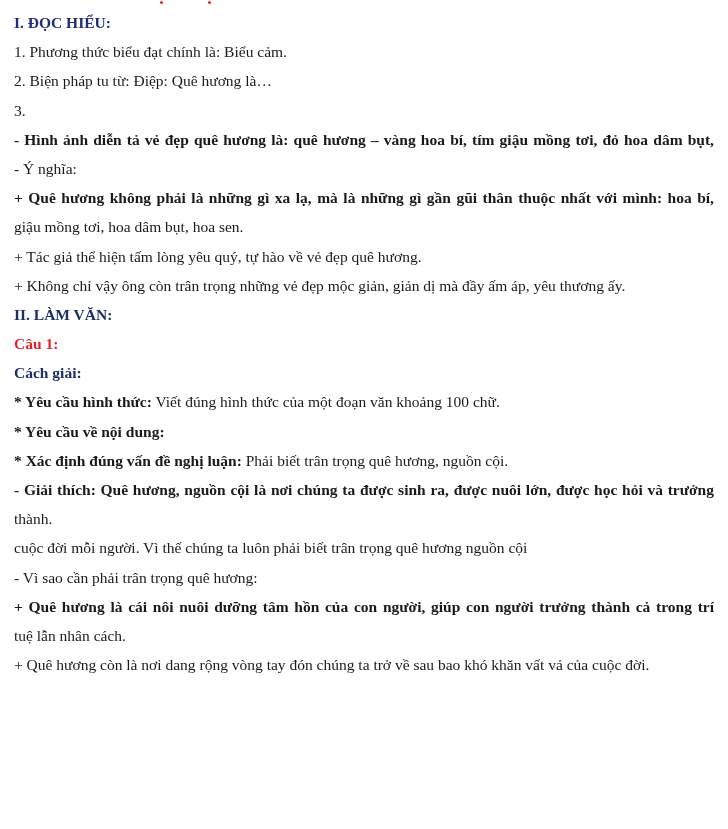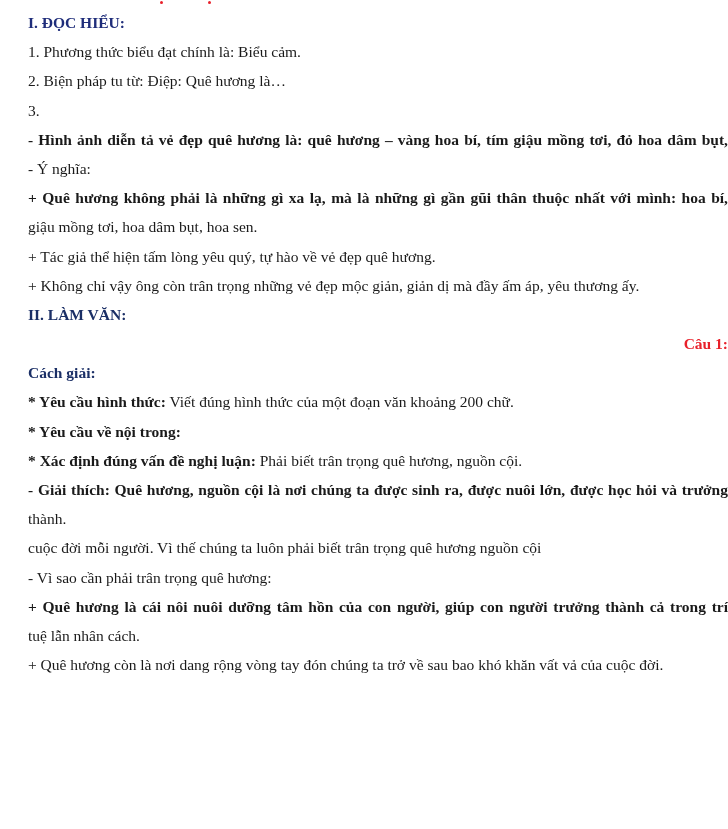--- a/index.html
+++ b/index.html
@@ -10,21 +10,21 @@
     body {
       width: 728px;
       height: 829px;
       position: relative;
       overflow: hidden;
       font-family: "Liberation Serif", "DejaVu Serif", serif;
       color: #1a1a1a;
     }
     .page {
       position: absolute;
-      left: 28px;
+      left: 14px;
       top: 8px;
       width: 700px;
     }
     .line {
       font-size: 15.5px;
       line-height: 29.2px;
       height: 29.2px;
       white-space: nowrap;
     }
     .justify {
@@ -34,21 +34,20 @@
       width: 700px;
       font-weight: bold;
     }
     .h-blue {
       color: #1f2d7a;
       font-weight: bold;
     }
     .h-red {
       color: #e8202a;
       font-weight: bold;
-      text-align: right;
     }
     .h-navy {
       color: #1b2f66;
       font-weight: bold;
     }
     .b {
       font-weight: bold;
       margin-top: 32px;
     }
     .dots {
@@ -87,24 +86,24 @@
   <div class="line justify">+ Quê hương không phải là những gì xa lạ, mà là những gì gần gũi thân thuộc nhất với mình: hoa bí,</div>
   <div class="line">giậu mồng tơi, hoa dâm bụt, hoa sen.</div>
   <div class="line">+ Tác giả thể hiện tấm lòng yêu quý, tự hào về vẻ đẹp quê hương.</div>
   <div class="line">+ Không chỉ vậy ông còn trân trọng những vẻ đẹp mộc giản, giản dị mà đầy ấm áp, yêu thương ấy.</div>
 
   <div class="line h-navy">II. LÀM VĂN:</div>
   <div class="line h-red">Câu 1:</div>
   <div class="line h-navy">Cách giải:</div>
 
   <div class="line">
-    <span class="b">* Yêu cầu hình thức:</span><span> Viết đúng hình thức của một đoạn văn khoảng 200 chữ.</span>
+    <span class="b">* Yêu cầu hình thức:</span><span> Viết đúng hình thức của một đoạn văn khoảng 100 chữ.</span>
   </div>
   <div class="line">
-    <span class="b">* Yêu cầu về nội trong:</span>
+    <span class="b">* Yêu cầu về nội dung:</span>
   </div>
   <div class="line">
     <span class="b">* Xác định đúng vấn đề nghị luận:</span><span> Phải biết trân trọng quê hương, nguồn cội.</span>
   </div>
 
   <div class="line justify">- Giải thích: Quê hương, nguồn cội là nơi chúng ta được sinh ra, được nuôi lớn, được học hỏi và trưởng</div>
   <div class="line">thành.</div>
   <div class="line">cuộc đời mỗi người. Vì thế chúng ta luôn phải biết trân trọng quê hương nguồn cội</div>
   <div class="line">- Vì sao cần phải trân trọng quê hương:</div>
   <div class="line justify">+ Quê hương là cái nôi nuôi dưỡng tâm hồn của con người, giúp con người trưởng thành cả trong trí</div>

